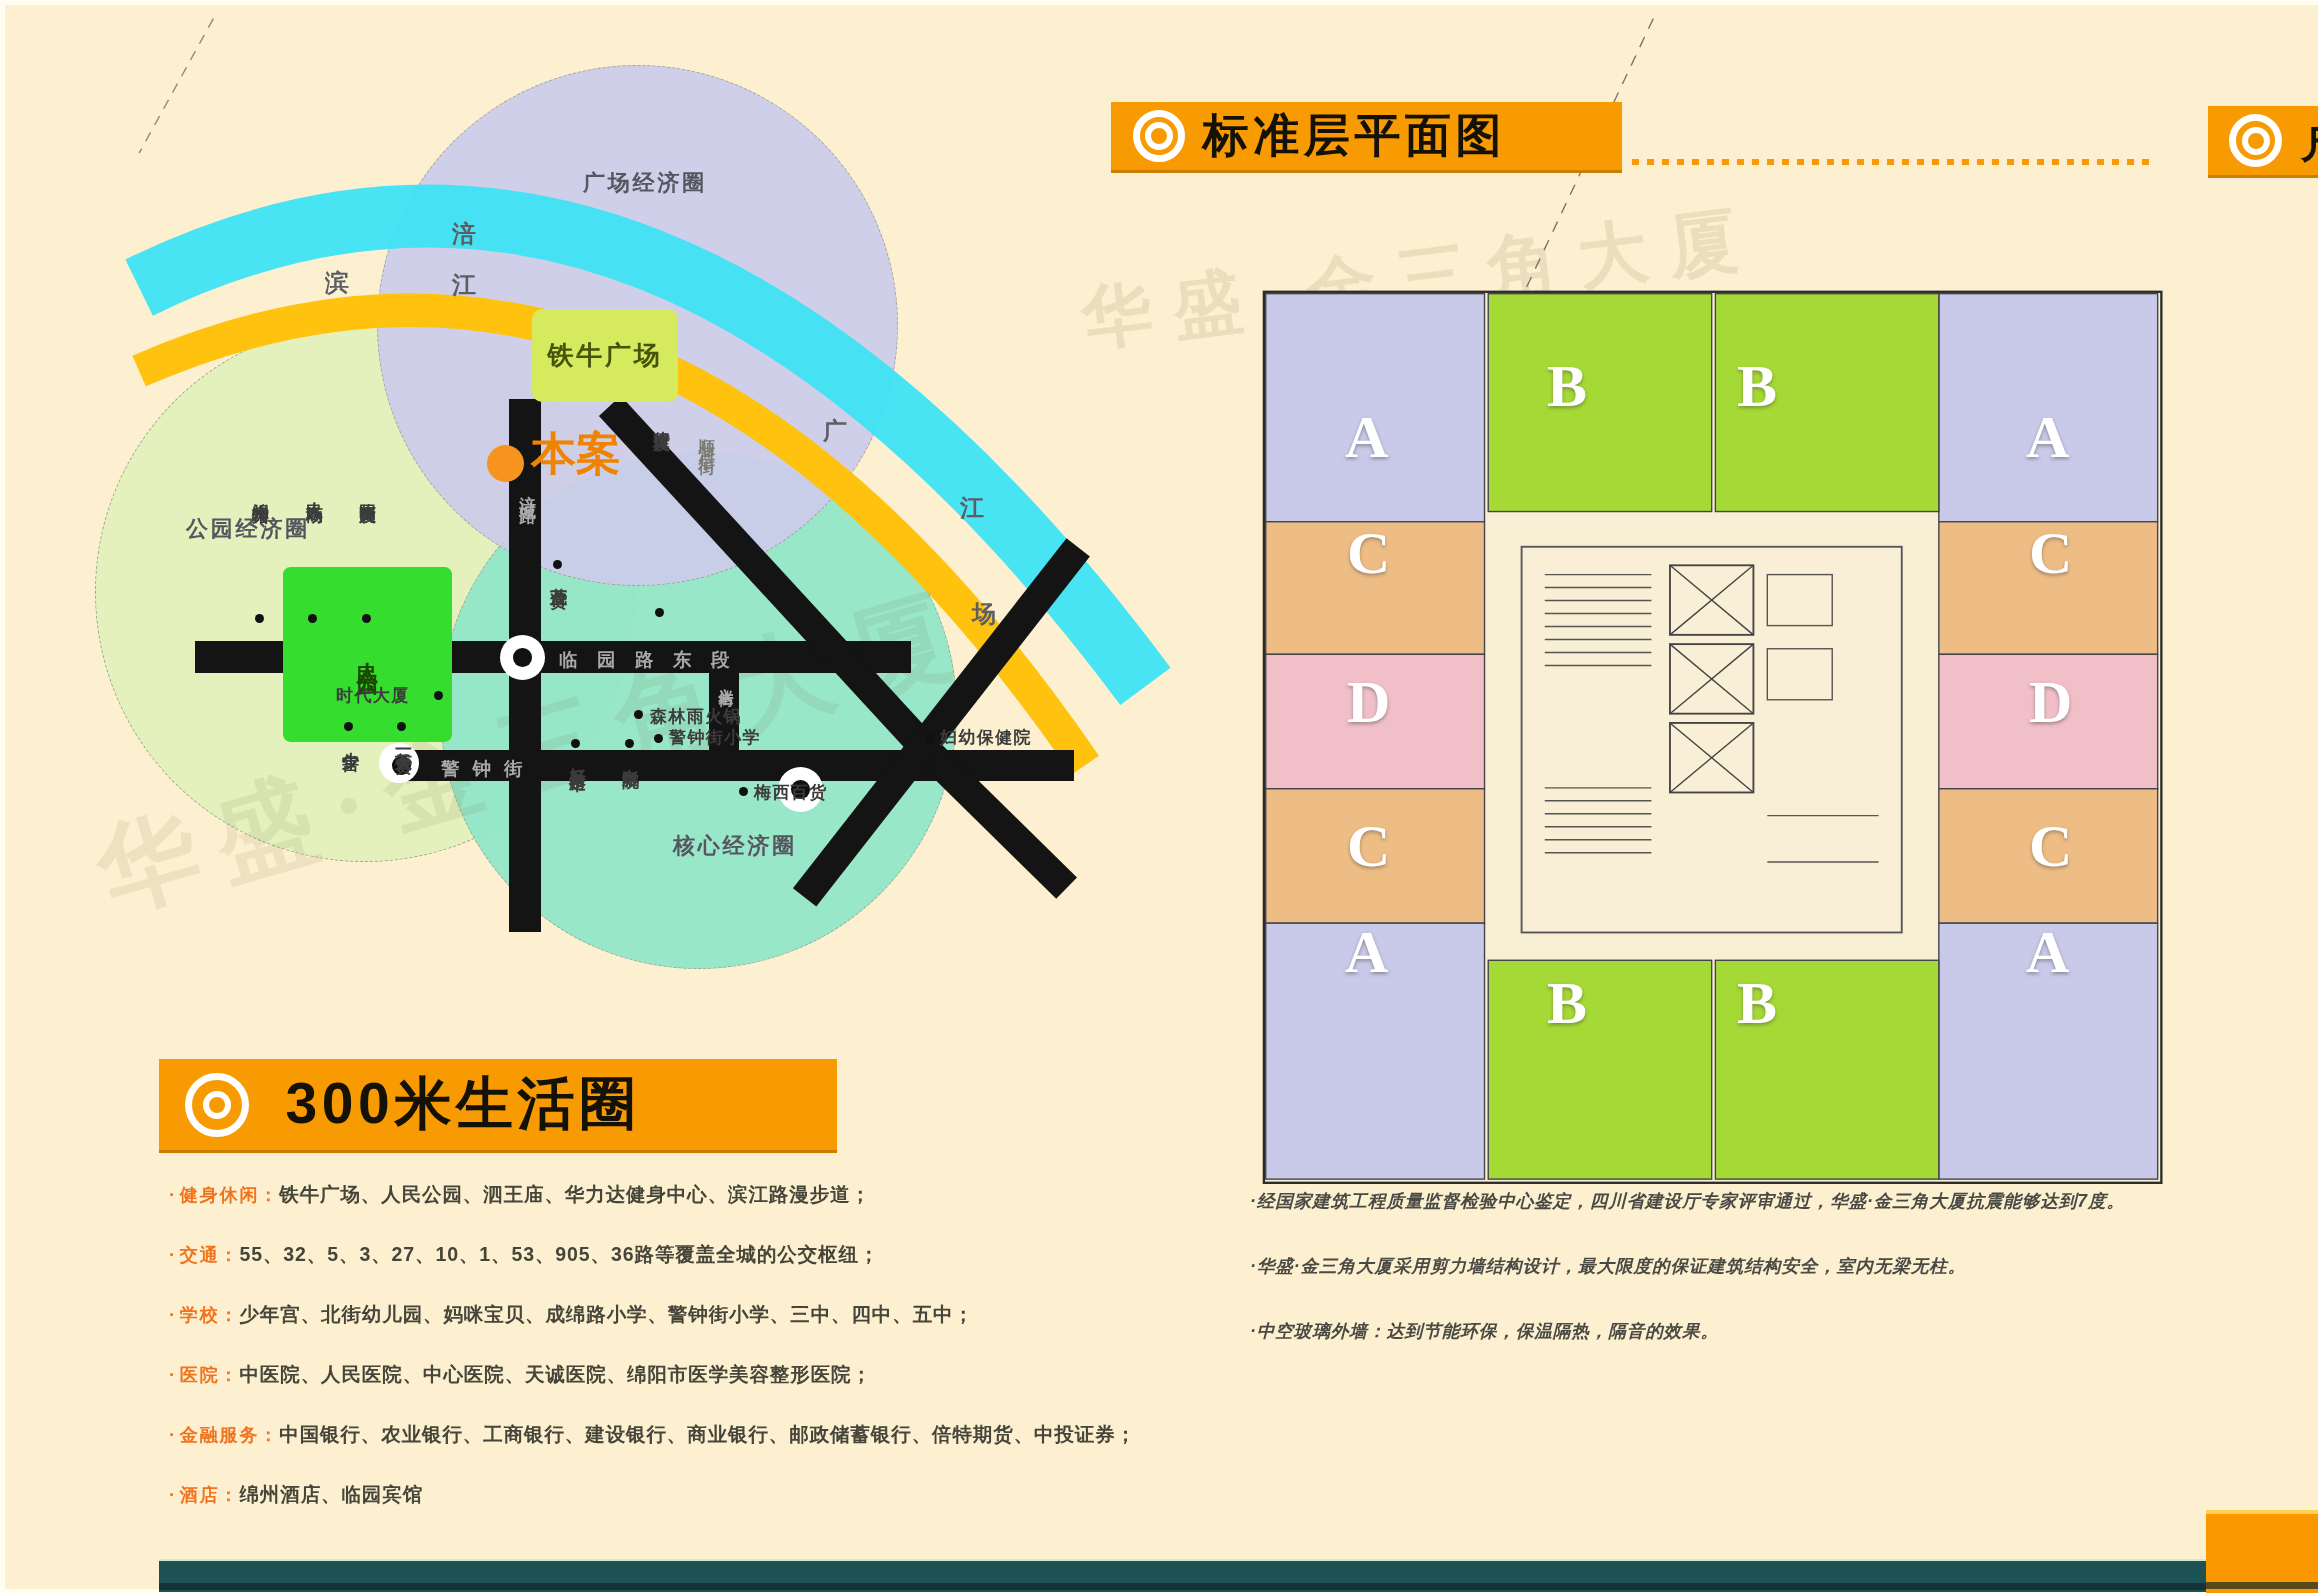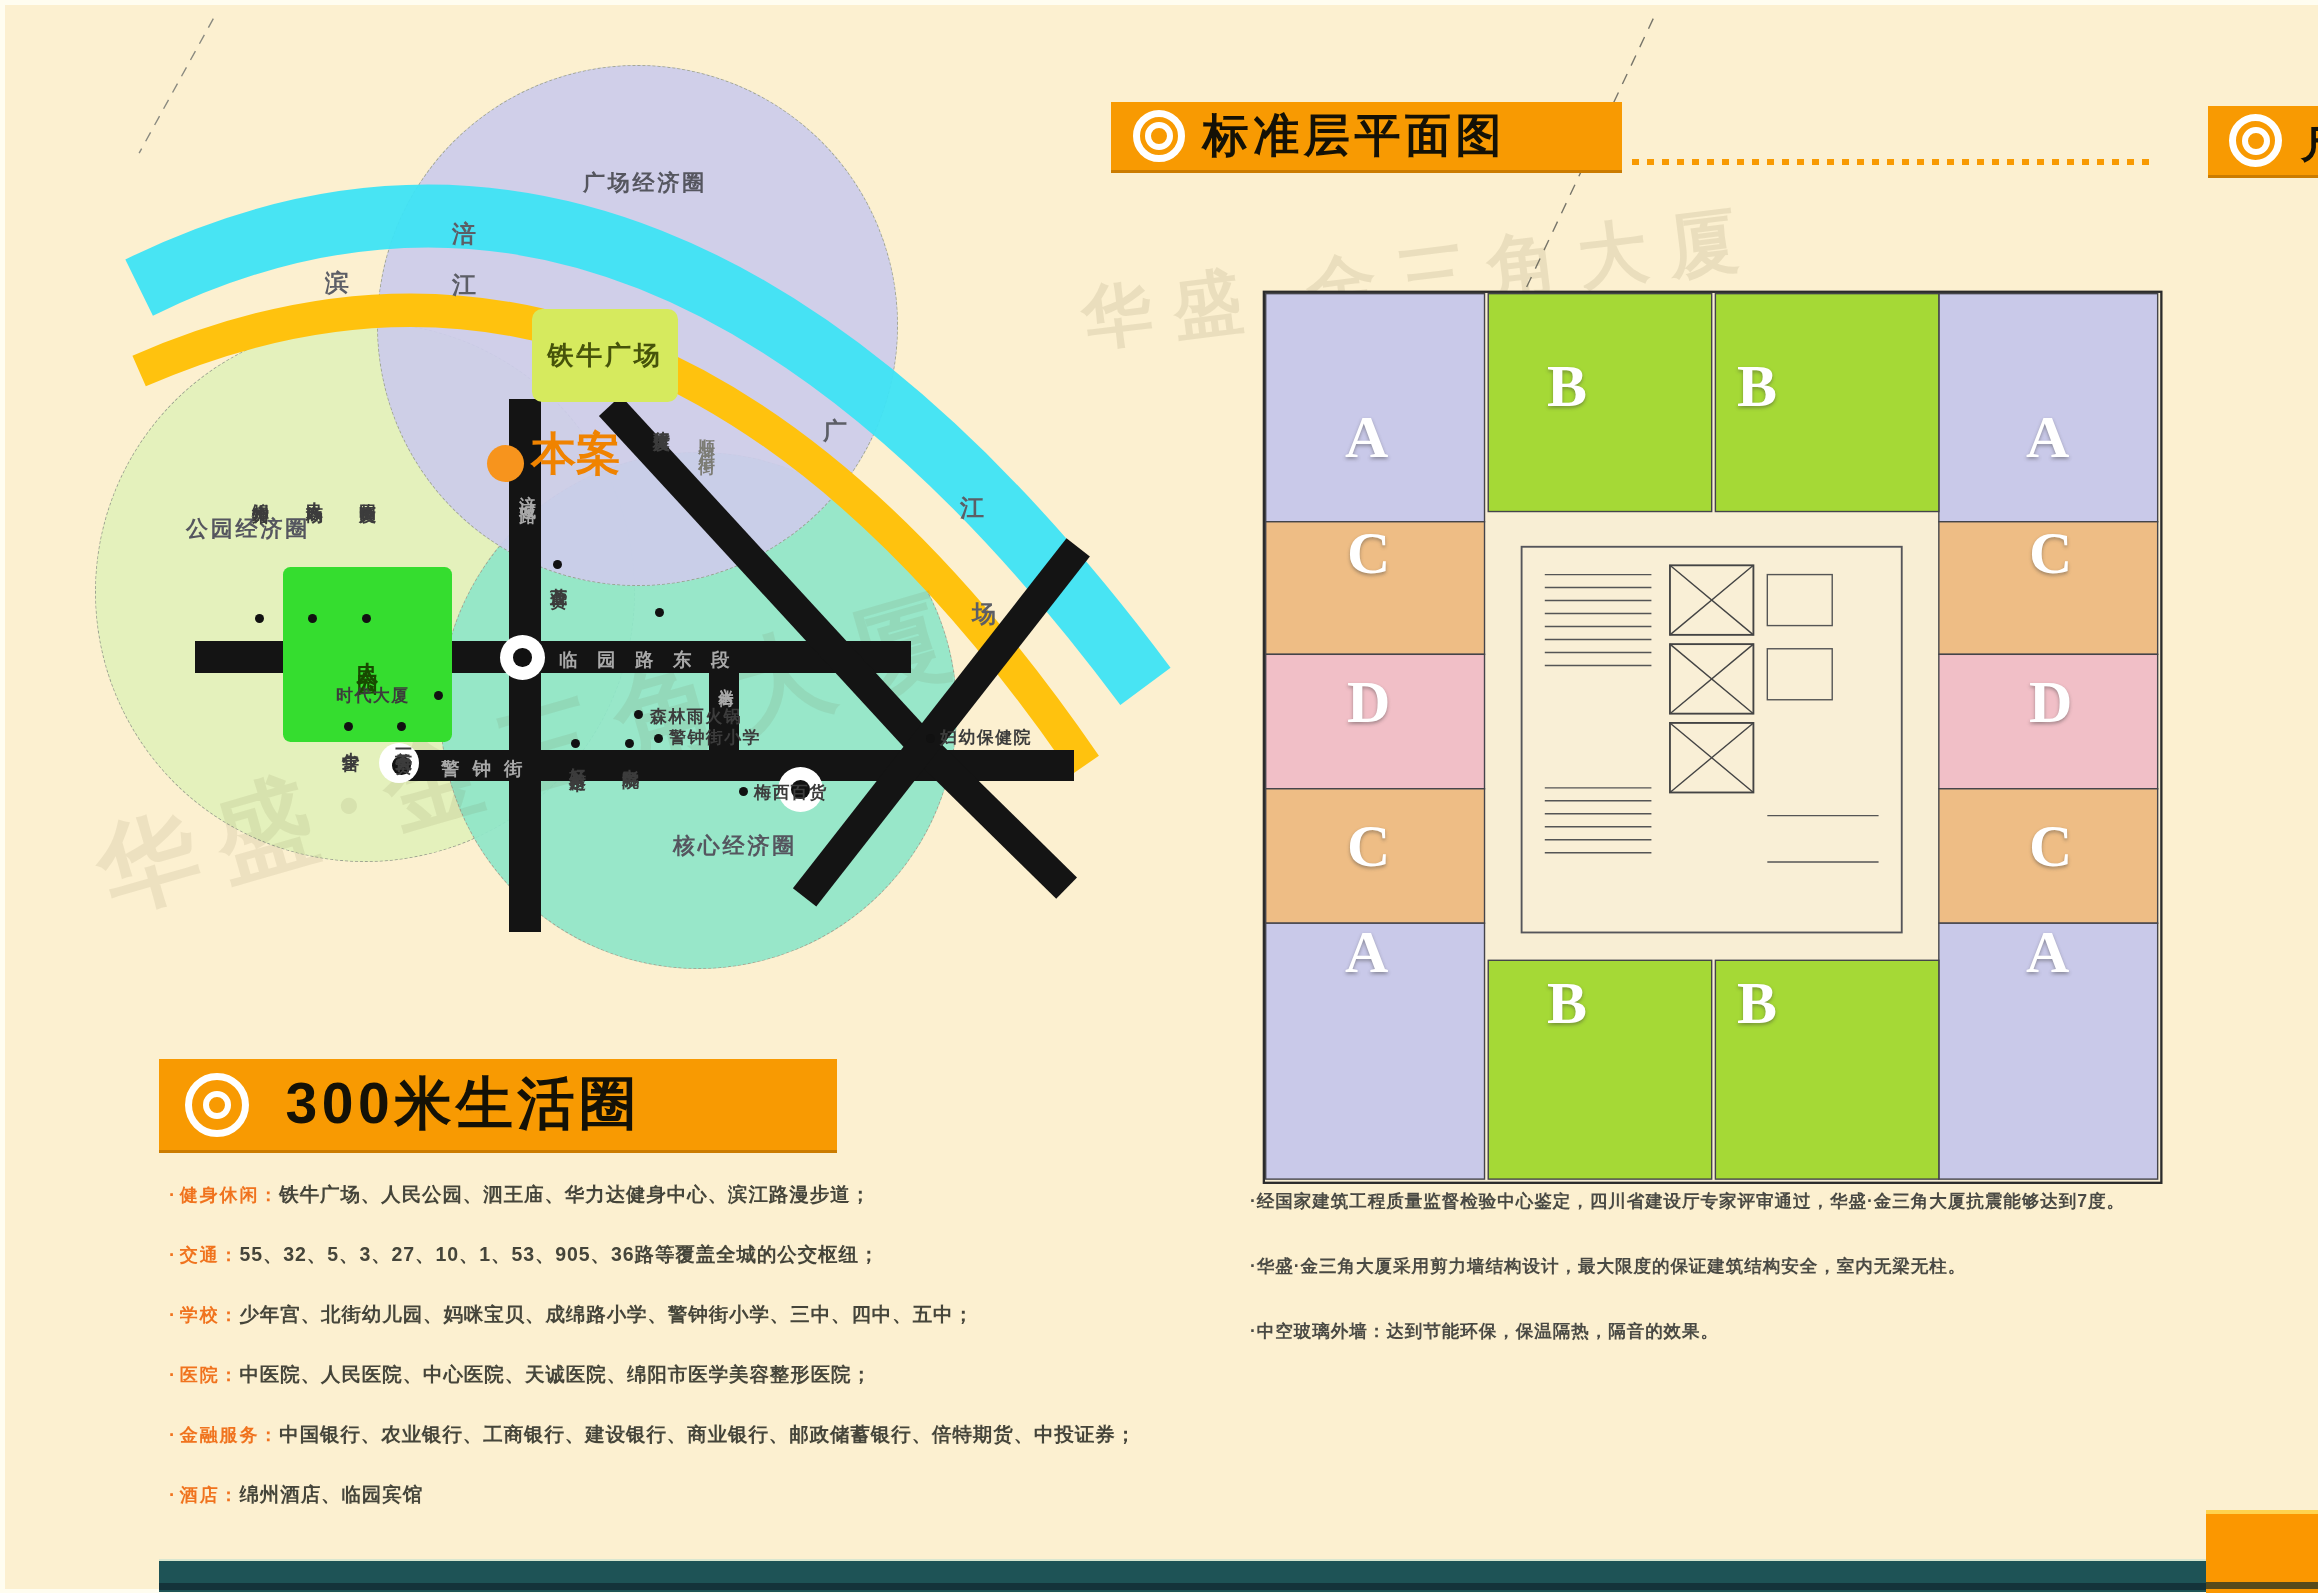--- a/index.html
+++ b/index.html
@@ -36,21 +36,21 @@
   #life-list{z-index:9;}
   .life-row{height:60px;line-height:60px;white-space:nowrap;}
   .life-bullet{color:#f0731e;font-size:18.5px;font-weight:800;margin-right:4.6px;}
   .life-label{color:#f0731e;font-size:18px;font-weight:800;letter-spacing:1.9px;}
   .life-items{color:#45453a;font-size:19.5px;font-weight:600;letter-spacing:0.9px;}
   
   .unit-letter{font-family:"Liberation Serif",serif;font-weight:700;font-size:60px;color:#fff;
                text-shadow:0 1.9px 3.7px rgba(60,60,60,.45);z-index:8;}
   
   #plan-notes{z-index:9;}
-  .note-row{height:65px;line-height:65px;font-size:17.6px;color:#4a4a44;font-weight:600;white-space:nowrap;letter-spacing:0.9px;}
+  .note-row{height:65px;line-height:65px;font-size:17.6px;color:#4a4a44;font-weight:600;white-space:nowrap;letter-spacing:0.9px;font-style:italic;}
   
   .watermark{font-family:"Liberation Serif",serif;font-weight:700;color:rgba(110,95,60,.10);
              letter-spacing:21px;z-index:4;white-space:nowrap;}
   
   #bar-teal{background:#1e5356;border-top:2.8px solid #d8e6cf;z-index:10;}
   #bar-teal-dark{background:#14333a;z-index:11;}
   #bar-orange{background:#fb9700;border-top:4.6px solid #ffd34d;z-index:10;}
   #bar-orange-dark{background:#584a1b;z-index:11;}
   svg{position:absolute;pointer-events:none;}
 </style>

